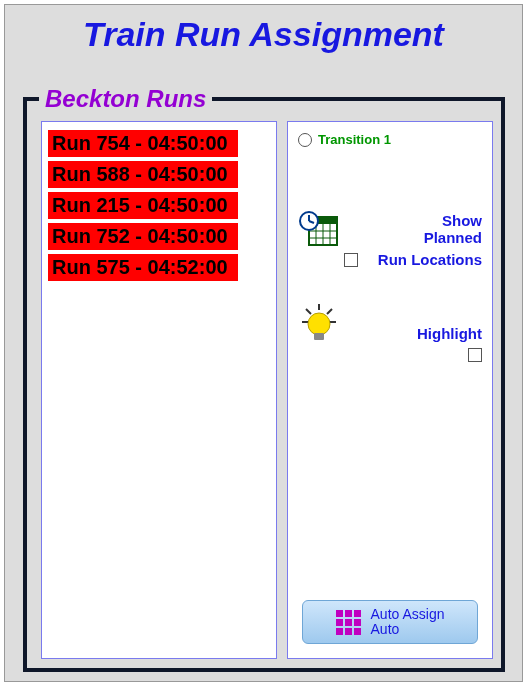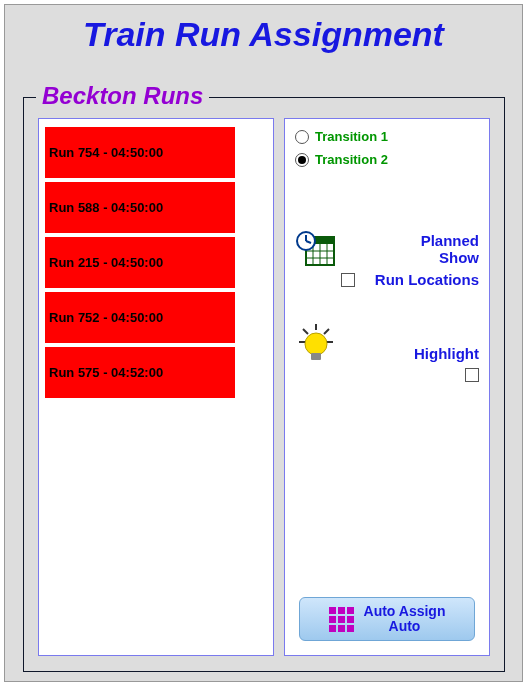--- a/index.html
+++ b/index.html
@@ -26,21 +26,21 @@
     color: #1818e0;
     text-align: center;
     padding: 10px 0 6px 0;
   }
   .group-box {
     position: absolute;
     left: 18px;
     top: 92px;
     width: 482px;
     height: 575px;
-    border: 1px solid #0f172a;
+    border: 4px solid #0f172a;
     background: #ddd;
   }
   .group-title {
     position: absolute;
     top: -16px;
     left: 12px;
     background: #ddd;
     padding: 0 6px;
     font-size: 24px;
     font-weight: bold;
@@ -54,22 +54,22 @@
     width: 236px;
     height: 538px;
     background: #fff;
     border: 1px solid #7a7aee;
     padding: 8px 6px;
   }
   .run-item {
     background: #ff0000;
     color: #000;
     font-weight: bold;
-    font-size: 13px;
-    padding: 18px 4px;
+    font-size: 20px;
+    padding: 2px 4px;
     margin-bottom: 4px;
     width: 190px;
     cursor: pointer;
   }
   .side-panel {
     position: absolute;
     left: 260px;
     top: 20px;
     width: 206px;
     height: 538px;
@@ -144,23 +144,22 @@
     grid-template-columns: repeat(3, 7px);
     grid-template-rows: repeat(3, 7px);
     gap: 2px;
   }
   .auto-btn .grid-icon span {
     background: #c000c0;
     width: 7px; height: 7px;
   }
   .auto-btn .btn-label {
     color: #1818e0;
-    font-weight: bold;
+    font-weight: normal;
     font-size: 14px;
-    text-align: center;
     line-height: 1.1;
   }
 </style>
 </head>
 <body>
 
 <div class="outer-panel">
   <div class="page-title">Train Run Assignment</div>
 
   <div class="group-box">
@@ -174,46 +173,40 @@
       <div class="run-item">Run 575 - 04:52:00</div>
     </div>
 
     <div class="side-panel">
 
       <div class="radio-row">
         <span class="radio-outer"></span>
         <span class="radio-label">Transition 1</span>
       </div>
 
-      <div class="radio-row">
-        <span class="radio-outer">
-          <span class="radio-inner"></span>
-        </span>
-        <span class="radio-label">Transition 2</span>
-      </div>
 
       <div style="height:60px"></div>
       <div class="option-block">
         <div class="opt-icon">
           <svg width="40" height="36" viewBox="0 0 40 36">
             <rect x="10" y="6" width="28" height="28" fill="#fff" stroke="#0a5a0a" stroke-width="2"></rect>
             <rect x="10" y="6" width="28" height="7" fill="#0a5a0a"></rect>
             <line x1="17" y1="13" x2="17" y2="34" stroke="#0a5a0a" stroke-width="1"></line>
             <line x1="24" y1="13" x2="24" y2="34" stroke="#0a5a0a" stroke-width="1"></line>
             <line x1="31" y1="13" x2="31" y2="34" stroke="#0a5a0a" stroke-width="1"></line>
             <line x1="10" y1="20" x2="38" y2="20" stroke="#0a5a0a" stroke-width="1"></line>
             <line x1="10" y1="27" x2="38" y2="27" stroke="#0a5a0a" stroke-width="1"></line>
             <circle cx="10" cy="10" r="9" fill="#fff" stroke="#003a8c" stroke-width="2"></circle>
             <line x1="10" y1="10" x2="10" y2="4" stroke="#003a8c" stroke-width="2"></line>
             <line x1="10" y1="10" x2="15" y2="12" stroke="#003a8c" stroke-width="2"></line>
           </svg>
         </div>
         <div style="flex:1; text-align:right;">
+          <div class="opt-label">Show</div>
           <div class="opt-label">Planned</div>
-          <div class="opt-label">Show</div>
         </div>
       </div>
       <div class="opt-lower">
         <span class="checkbox"></span>
         <span class="opt-label">Run Locations</span>
       </div>
 
       <div style="height:36px"></div>
       <div class="option-block">
         <div class="opt-icon">

